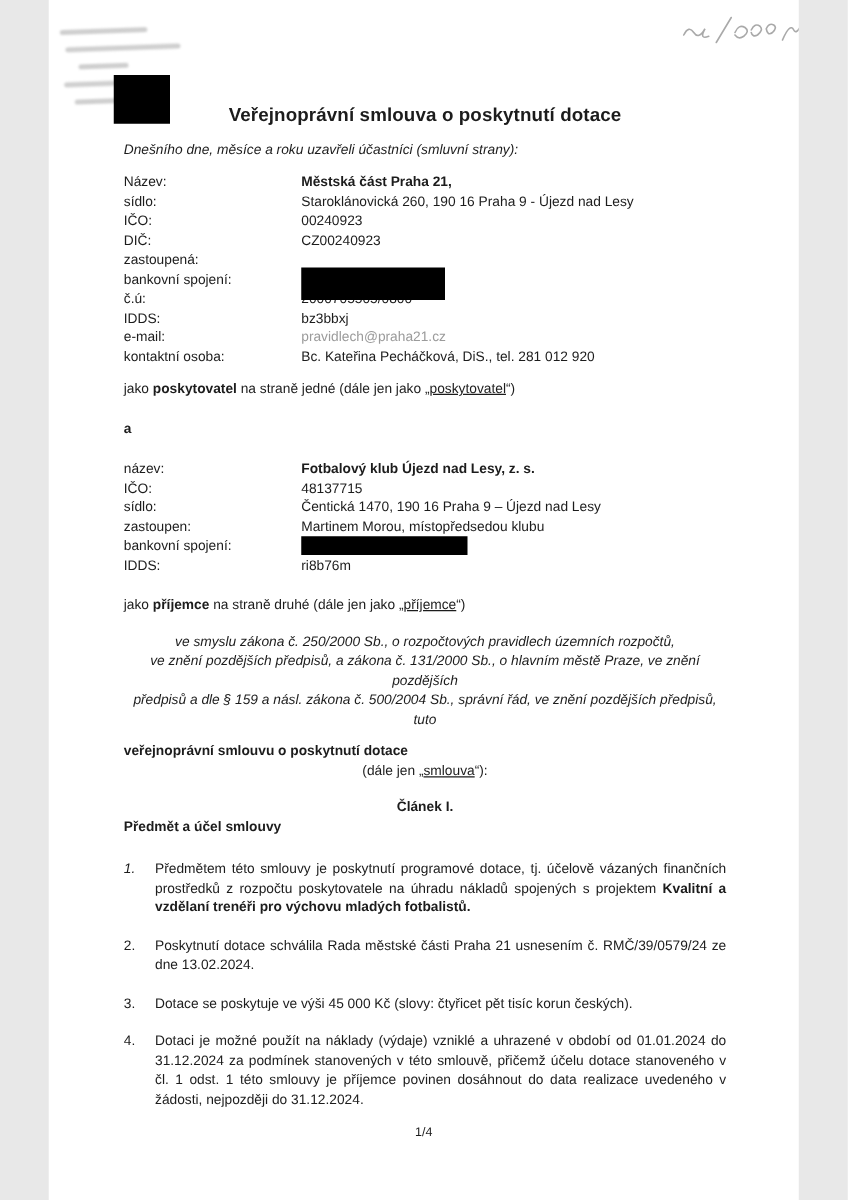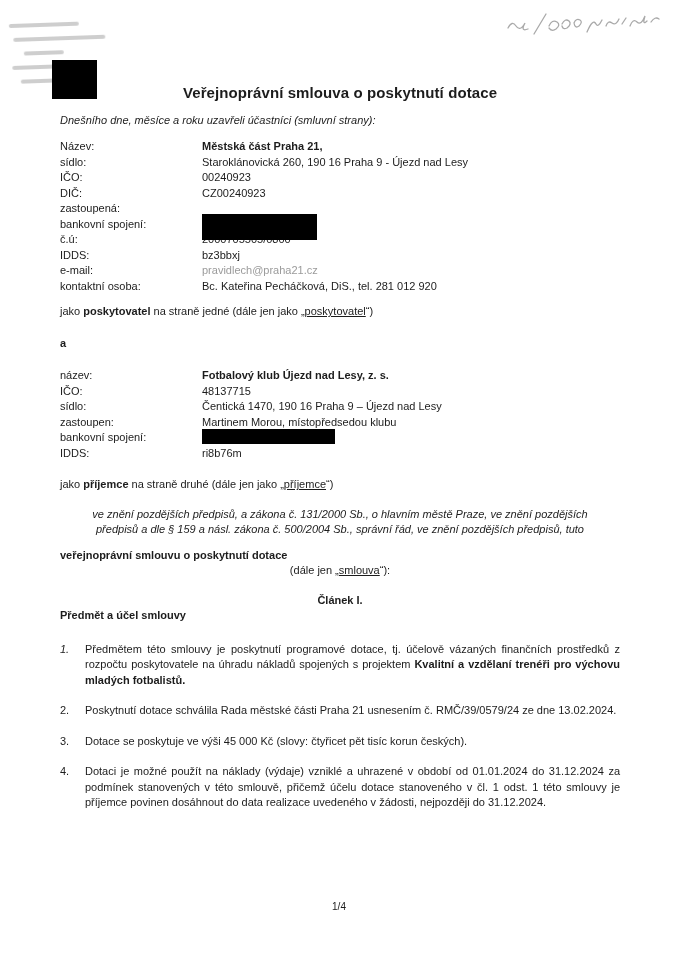--- a/index.html
+++ b/index.html
@@ -1,16 +1,16 @@
 <!DOCTYPE html>
 <html><head>
 <meta charset="utf-8">
 <style>
   html,body{margin:0;padding:0;background:#e8e8e8;}
-  .page{position:relative;width:678px;height:960px;margin:0 auto;background:#ffffff;
+  .page{position:relative;width:600px;height:960px;margin:0 auto;background:#ffffff;
         font-family:"Liberation Sans",sans-serif;color:#1c1c1c;font-size:11px;overflow:hidden;}
   .doc{position:absolute;inset:0;padding:0 58px 0 60px;box-sizing:border-box;}
   .title{margin-top:84px;text-align:center;font-weight:bold;font-size:15px;letter-spacing:.1px;}
   .intro{margin-top:13px;font-style:italic;}
   .rows{margin-top:13px;}
   .rows .row{display:grid;grid-template-columns:142px 1fr;line-height:15.5px;min-height:15.5px;}
   .value{position:relative;}
   .b{font-weight:bold;}
   .u{text-decoration:underline;}
   .i{font-style:italic;}
@@ -142,20 +142,21 @@
         </div>
         <div class="row">
           <div class="label">IDDS:</div>
           <div class="value"><span>ri8b76m</span></div>
         </div>
       </div>
 
     <div class="role role2"><span>jako </span><span class="b">příjemce</span><span> na straně druhé (dále jen jako „</span><span class="u">příjemce</span><span>“)</span></div>
 
     <div class="legal">
+        <div>ve smyslu zákona č. 250/2000 Sb., o rozpočtových pravidlech územních rozpočtů,</div>
         <div>ve znění pozdějších předpisů, a zákona č. 131/2000 Sb., o hlavním městě Praze, ve znění pozdějších</div>
         <div>předpisů a dle § 159 a násl. zákona č. 500/2004 Sb., správní řád, ve znění pozdějších předpisů, tuto</div>
       </div>
 
     <div class="subt1">veřejnoprávní smlouvu o poskytnutí dotace</div>
     <div class="subt2"><span>(dále jen „</span><span class="u">smlouva</span><span>“):</span></div>
 
     <div class="art-h">Článek I.</div>
     <div class="art-s">Předmět a účel smlouvy</div>
 

